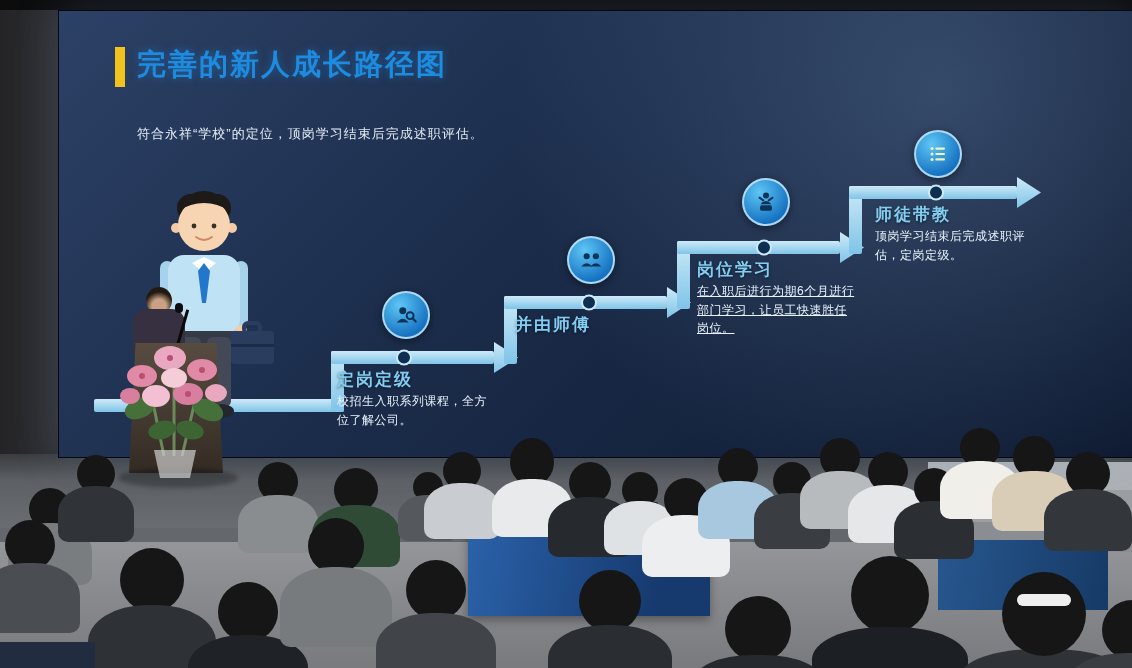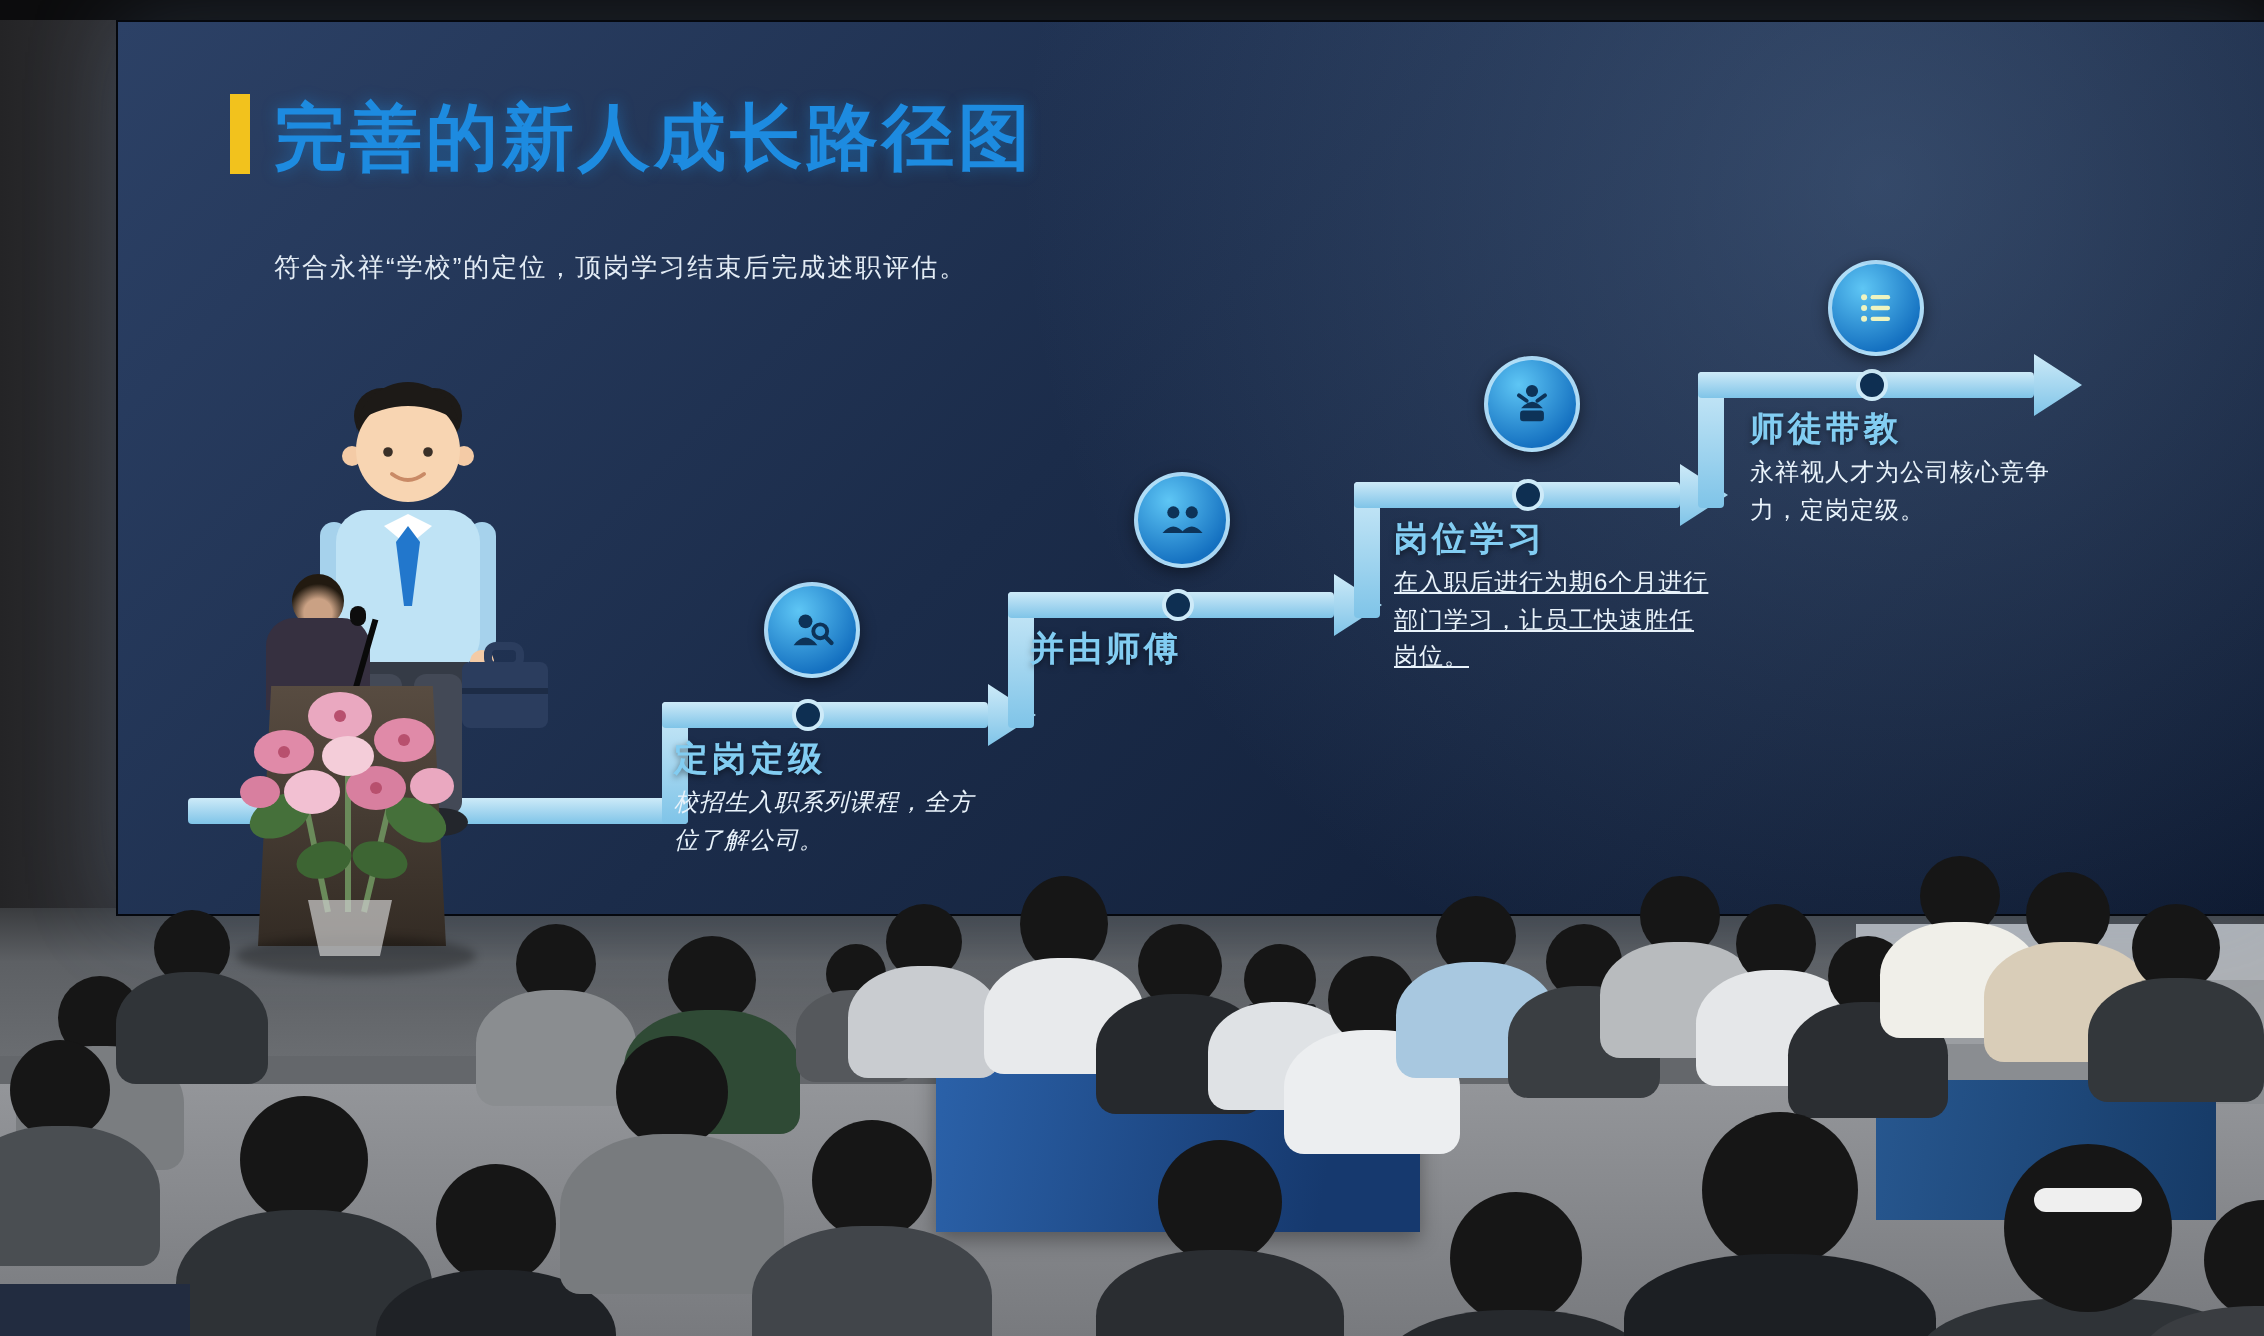--- a/index.html
+++ b/index.html
@@ -17,21 +17,21 @@
   .tier{background:#a9acb0;}
   #stage-edge{left:0;top:528px;width:1132px;height:14px;background:#64676b;}
 
   
   #screen{left:58px;top:10px;width:1074px;height:446px;
       background:
         radial-gradient(circle at 82% 18%, rgba(110,140,180,.35), rgba(0,0,0,0) 45%),
         linear-gradient(135deg,#2c4166 0%,#1b2c4a 45%,#0d1930 100%);
       border:1px solid #05080e;box-shadow:0 0 45px rgba(130,170,230,.18);}
   #screen .title-bar{left:56px;top:36px;width:10px;height:40px;background:#f2c21d;}
-  #slide-title{left:78px;top:34px;font-size:36px;font-weight:bold;color:#1d8be0;
+  #slide-title{left:78px;top:34px;font-size:29px;font-weight:bold;color:#1d8be0;
       letter-spacing:2px;text-shadow:0 0 8px rgba(30,140,225,.45);}
   .subtitle{left:78px;width:580px;font-size:13px;color:#e3ecf5;letter-spacing:1px;}
   #subtitle1{top:90px;} #subtitle2{top:114px;}
 
   .step-label{font-size:17px;font-weight:bold;color:#82cdf2;letter-spacing:2px;
       text-shadow:0 1px 3px rgba(0,0,0,.5);}
   .step-desc{font-size:12px;color:#e9f3fb;line-height:1.55;letter-spacing:.5px;}
 
   .icon-circle{width:44px;height:44px;border-radius:50%;
       background:radial-gradient(circle at 35% 28%,#5ec6f5,#1470c0 75%);
@@ -171,29 +171,29 @@
         <circle cx="6.5" cy="7" r="1.4" fill="#eef4c0"></circle>
           <rect x="9.5" y="6" width="9" height="2" rx="1" fill="#eef4c0"></rect>
         <circle cx="6.5" cy="12" r="1.4" fill="#eef4c0"></circle>
           <rect x="9.5" y="11" width="9" height="2" rx="1" fill="#eef4c0"></rect>
         <circle cx="6.5" cy="17" r="1.4" fill="#eef4c0"></circle>
           <rect x="9.5" y="16" width="9" height="2" rx="1" fill="#eef4c0"></rect>
       </svg>
     </div>
 
     <div class="abs step-label" style="left:278px;top:357px;">定岗定级</div>
-    <div class="abs step-desc" style="left:278px;top:381px;width:152px;font-style:italic;">校招生入职系列课程，全方位了解公司。</div>
+    <div class="abs step-desc" style="left:278px;top:381px;width:152px;">校招生入职系列课程，全方位了解公司。</div>
 
     <div class="abs step-label" style="left:456px;top:302px;">并由师傅</div>
 
     <div class="abs step-label" style="left:638px;top:247px;">岗位学习</div>
     <div class="abs step-desc" style="left:638px;top:271px;width:158px;text-decoration:underline;">在入职后进行为期6个月进行部门学习，让员工快速胜任岗位。</div>
 
     <div class="abs step-label" style="left:816px;top:192px;">师徒带教</div>
-    <div class="abs step-desc" style="left:816px;top:216px;width:150px;">永祥视人才为公司核心竞争力，定岗定级。</div>
+    <div class="abs step-desc" style="left:816px;top:216px;width:150px;">顶岗学习结束后完成述职评估，定岗定级。</div>
   </div>
 
   <div class="abs" id="speaker-head"></div>
   <div class="abs" id="speaker-body"></div>
   <div class="abs" id="mic-stem"></div>
   <div class="abs" id="mic-ball"></div>
   <div class="abs" id="podium"></div>
   <div class="abs" id="flower-shadow"></div>
   <svg class="abs" style="left:112px;top:338px;" width="126" height="142" viewBox="0 0 126 142">
     <line x1="40" y1="60" x2="52" y2="118" stroke="#6a8a5a" stroke-width="3"></line>

